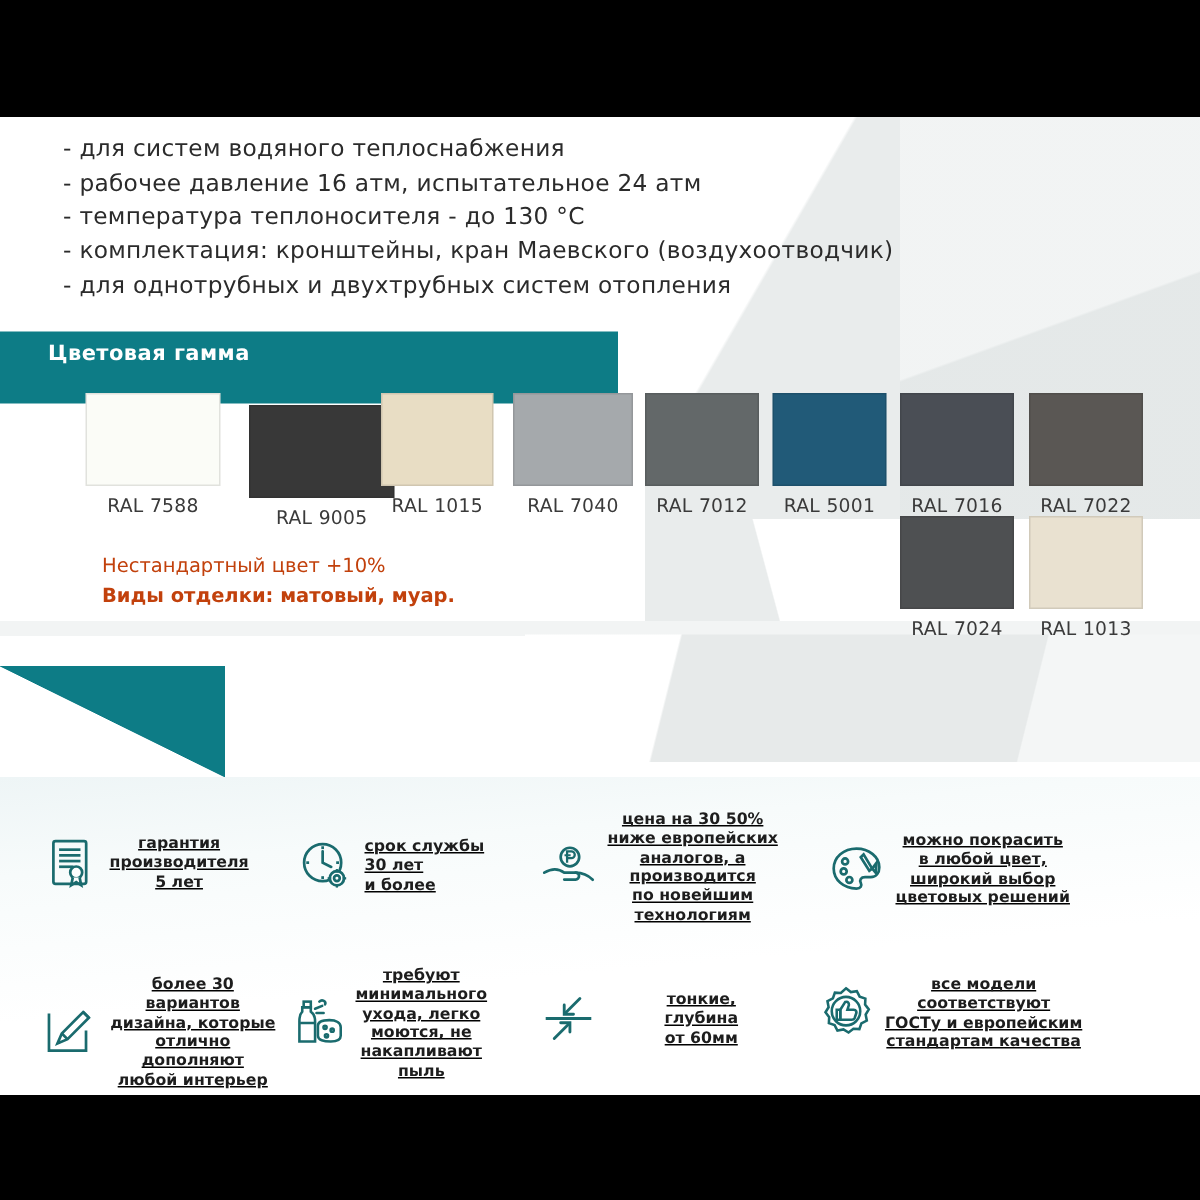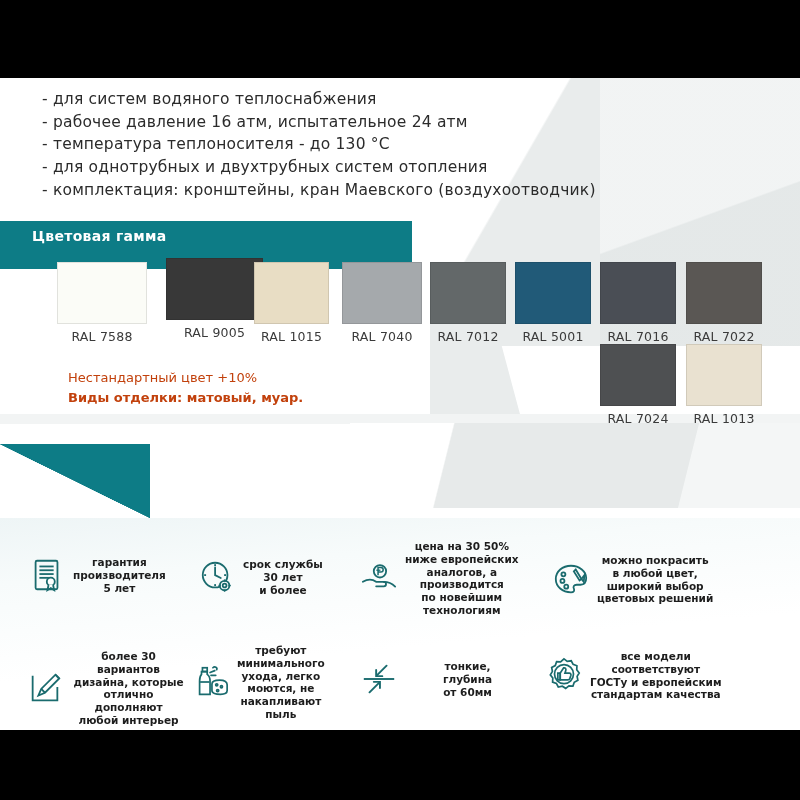--- a/index.html
+++ b/index.html
@@ -86,62 +86,61 @@
   }
 
   .note{
     position:absolute;left:68px;top:290px;
     font-size:13px;color:#c2410c;line-height:1.55;
     font-family:"DejaVu Sans","Liberation Sans",sans-serif;
   }
 
   
   .feat{
-    position:absolute;display:flex;align-items:center;gap:7px;
+    position:absolute;display:flex;align-items:center;gap:7px;text-decoration:underline;
   }
   .feat .ico{flex:0 0 auto;width:38px;height:38px;display:block;}
   .feat .txt{
     font-size:10.5px;line-height:1.22;color:#1d1d1d;font-weight:bold;
     font-family:"DejaVu Sans","Liberation Sans",sans-serif;
     white-space:pre-line;
-    text-align:center;
   }
   .feat .txt.center{text-align:center;}
   svg{display:block;}
 </style>
 </head>
 <body>
 
 <div id="slide">
 
   <div class="bg bg-grey-diag"></div>
   <div class="bg bg-grey-diag2"></div>
   <div class="bg bg-white-wedge"></div>
   <div class="bg bg-light-band"></div>
   <div class="bg bg-grey-tri-right"></div>
   <div class="bg teal-tri-left"></div>
 
   <div class="bullets">
     <div>- для систем водяного теплоснабжения</div>
     <div>- рабочее давление 16 атм, испытательное 24 атм</div>
     <div>- температура теплоносителя - до 130 °С</div>
+    <div>- комплектация: кронштейны, кран Маевского (воздухоотводчик)</div>
     <div>- для однотрубных и двухтрубных систем отопления</div>
-    <div>- комплектация: кронштейны, кран Маевского (воздухоотводчик)</div>
   </div>
 
   <div class="gamma-bar">
     <span>Цветовая гамма</span>
   </div>
 
   <div class="swatch-row">
     <div class="sw" id="sw0" style="left:57px;top:184px;width:90px;">
       <div class="chip" style="background: rgb(251, 252, 247);"></div>
       <div class="lbl">RAL 7588</div>
     </div>
-    <div class="sw" id="sw1" style="left:166px;top:180px;width:97px;">
+    <div class="sw" id="sw1" style="left:166px;top:192px;width:97px;">
       <div class="chip" style="background: rgb(56, 56, 56);"></div>
       <div class="lbl">RAL 9005</div>
     </div>
     <div class="sw" id="sw2" style="left:254px;top:184px;width:75px;">
       <div class="chip" style="background: rgb(232, 221, 196);"></div>
       <div class="lbl">RAL 1015</div>
     </div>
     <div class="sw" id="sw3" style="left:342px;top:184px;width:80px;">
       <div class="chip" style="background: rgb(165, 169, 172);"></div>
       <div class="lbl">RAL 7040</div>

